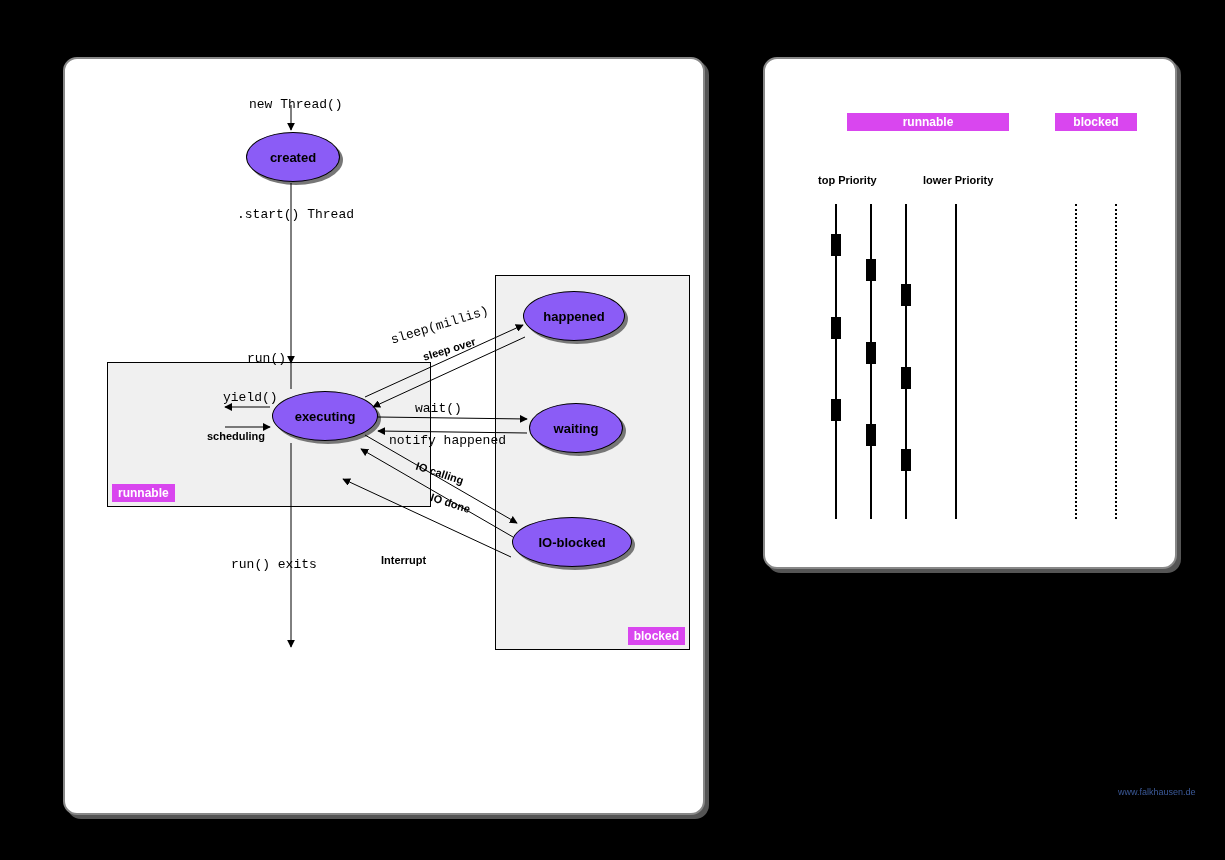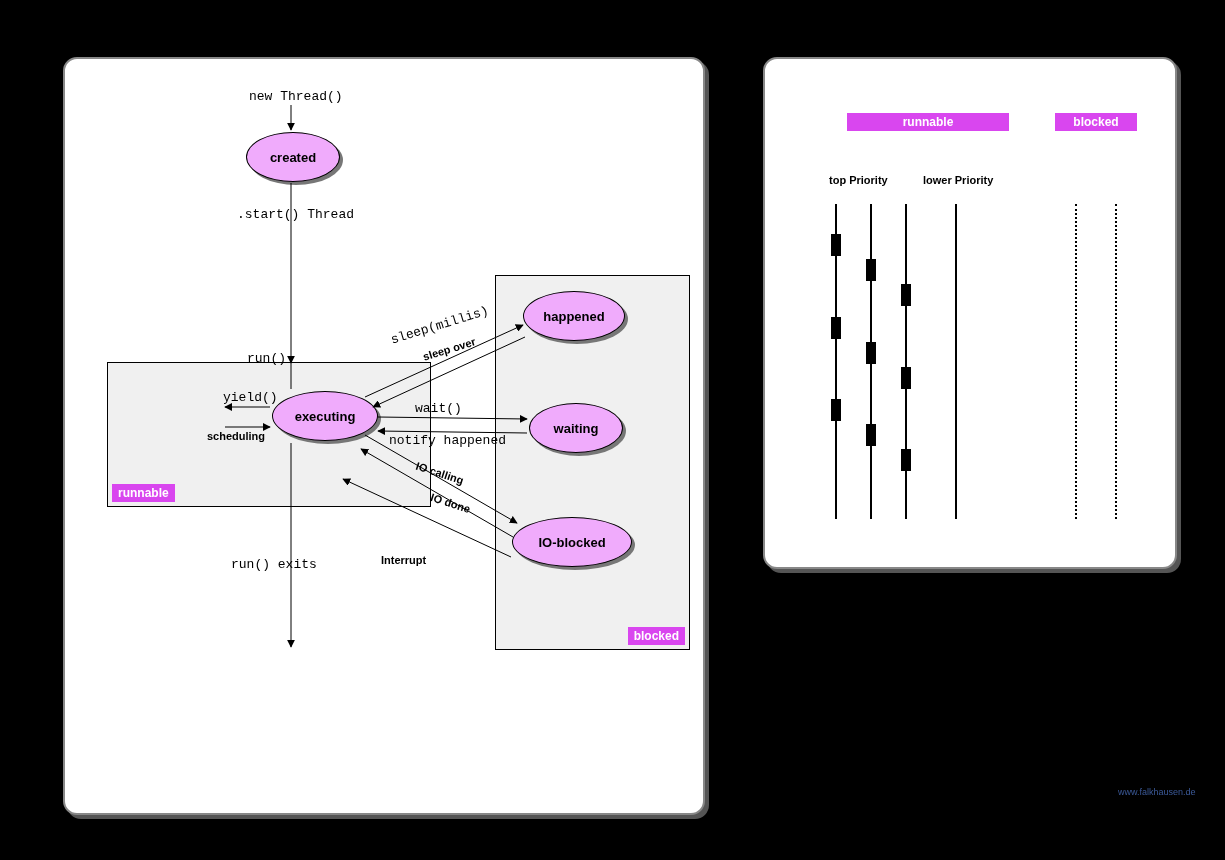--- a/index.html
+++ b/index.html
@@ -18,21 +18,21 @@
   }
   .panel {
     position: absolute;
     background: #fff;
     border: 2px solid #888;
     border-radius: 14px;
     box-shadow: 4px 4px 0 0 #555;
   }
   .node {
     position: absolute;
-    background: #f0abfc;
+    background: #8b5cf6;
     border: 1px solid #000;
     border-radius: 50%;
     box-shadow: 3px 3px 0 0 #777;
     display: flex;
     align-items: center;
     justify-content: center;
     font-weight: bold;
     font-size: 13px;
   }
   .group {
@@ -89,21 +89,21 @@
   <div class="node" style="left:458px; top:232px; width:100px; height:48px;">
     <span>happened</span>
   </div>
   <div class="node" style="left:464px; top:344px; width:92px; height:48px;">
     <span>waiting</span>
   </div>
   <div class="node" style="left:447px; top:458px; width:118px; height:48px;">
     <span>IO-blocked</span>
   </div>
 
-  <span class="lbl mono" style="left:184px; top:30px;">new Thread()</span>
+  <span class="lbl mono" style="left:184px; top:38px;">new Thread()</span>
 
   <span class="lbl mono" style="left:172px; top:148px;text-align:center;">
     <span>.start() Thread</span>
   </span>
 
   <span class="lbl mono" style="left:182px; top:292px;">run()</span>
 
   <span class="lbl mono" style="left:158px; top:331px;">yield()</span>
   <span class="lbl small" style="left:142px; top:371px; font-weight:bold;">scheduling</span>
 
@@ -155,21 +155,21 @@
     <line x1="226" y1="304" x2="226" y2="330" stroke="#000"></line>
     <line x1="226" y1="384" x2="226" y2="446" stroke="#000"></line>
   </svg>
 </div>
 
 <div class="panel" style="left:763px; top:57px; width:410px; height:508px;">
 
   <span class="tag-label" style="left:82px; top:54px; width:150px; text-align:center;">runnable</span>
   <span class="tag-label" style="left:290px; top:54px; width:70px; text-align:center;">blocked</span>
 
-  <span class="lbl small" style="left:64px; top:115px; font-weight:bold;">top Priority</span>
+  <span class="lbl small" style="left:53px; top:115px; font-weight:bold;">top Priority</span>
   <span class="lbl small" style="left:158px; top:115px; font-weight:bold;">lower Priority</span>
 
   <div class="vline" style="left:70px;  top:145px; height:315px;"></div>
   <div class="vline" style="left:105px; top:145px; height:315px;"></div>
   <div class="vline" style="left:140px; top:145px; height:315px;"></div>
   <div class="vline" style="left:190px; top:145px; height:315px;"></div>
   <div class="vline-dot" style="left:310px; top:145px; height:315px;"></div>
   <div class="vline-dot" style="left:350px; top:145px; height:315px;"></div>
 
   <div class="tick" style="left:66px;  top:175px;"></div>

